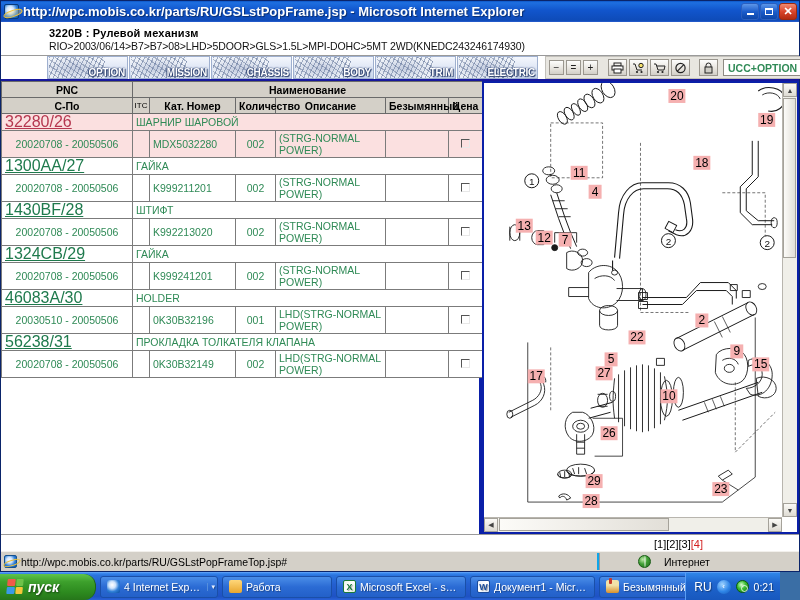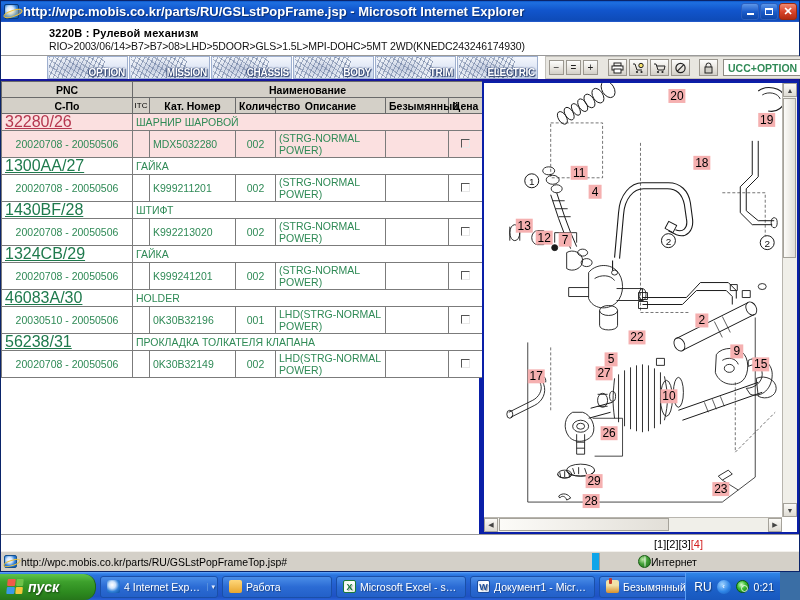--- a/index.html
+++ b/index.html
@@ -262,38 +262,38 @@
   #statusbar {
     height: 20px; flex: 0 0 auto;
     background: #d4d0c8;
     border-top: 1px solid #f2f0ec;
     display: flex; align-items: center;
     font-size: 10.5px; color: #000;
   }
   #status-left {
     flex: 1 1 auto; display: flex; align-items: center; gap: 4px;
     padding-left: 3px;
-    border-right: 7px solid #0ea5e9;
+    border-right: 2px solid #0ea5e9;
     height: 17px;
     overflow: hidden; white-space: nowrap;
   }
   #status-doc-icon {
     width: 13px; height: 13px; flex: 0 0 auto;
     border-radius: 2px;
     background: radial-gradient(circle at 40% 38%, #ffffff 0%, #cfe4fb 30%, #2f7fd8 60%, #0a4f9e 100%);
     border: 1px solid #14518f;
     position: relative;
   }
   #status-doc-icon::after{
     content:""; position:absolute; left:-2px; top:4px; width:16px; height:4px;
     border:1px solid #e8c040; border-radius:50%/60%; transform: rotate(-18deg);
   }
   #status-zone {
     width: 200px; flex: 0 0 auto; height: 17px;
-    display: flex; align-items: center; gap: 0;
+    display: flex; align-items: center; gap: 13px;
     padding-left: 38px;
     border-left: 1px solid #9a9a9a;
   }
   #globe-icon {
     width: 13px; height: 13px; border-radius: 50%;
     background: radial-gradient(circle at 35% 32%, #bfe8a8 0%, #3f9e34 45%, #1d6b18 100%);
     border: 1px solid #185c14;
     position: relative; flex: 0 0 auto;
   }
   #globe-icon::before{

